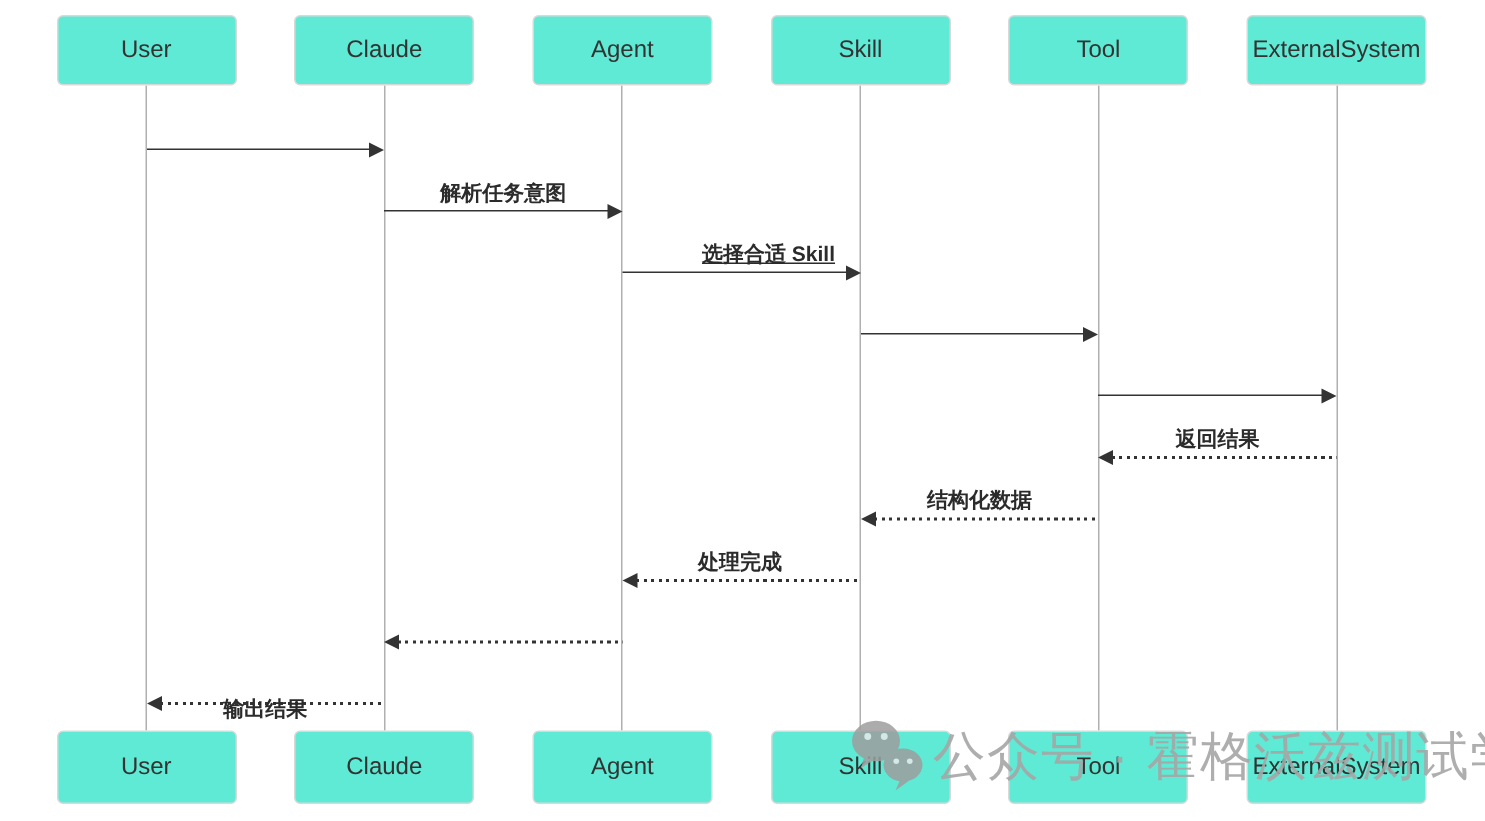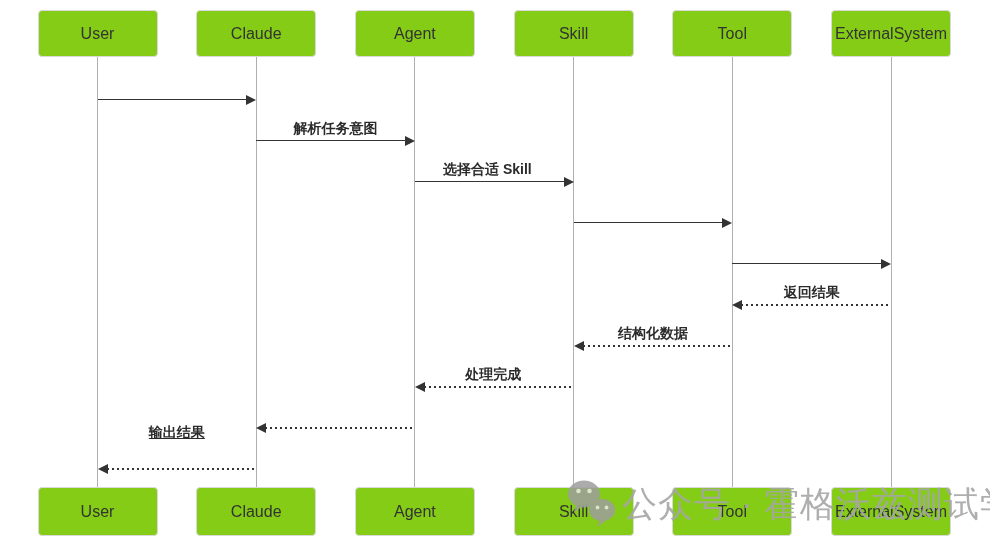--- a/index.html
+++ b/index.html
@@ -8,21 +8,21 @@
     width: 990px;
     height: 547px;
     background: #ffffff;
     overflow: hidden;
     font-family: "Liberation Sans", sans-serif;
   }
   .actor-box {
     position: absolute;
     width: 120px;
     box-sizing: border-box;
-    background: #84cc16;
+    background: #5eead4;
     border: 1px solid #d9d9d9;
     border-radius: 4px;
     display: flex;
     align-items: center;
     justify-content: center;
     font-size: 16px;
     color: #333333;
     white-space: nowrap;
   }
   .lifeline {
@@ -109,32 +109,32 @@
     <div class="lifeline" style="left: 890.5px; top: 57px; height: 430px;"></div>
     <div class="actor-box" style="left: 831px; top: 10px; height: 47px;">ExternalSystem</div>
     <div class="actor-box" style="left: 831px; top: 487px; height: 49px;">ExternalSystem</div>
     <div class="msg-line solid" style="left: 97.5px; width: 149.7px; top: 99px;"></div>
     <div class="arrowhead right" style="left: 246.2px; top: 95px;"></div>
     <div class="msg-line solid" style="left: 256.2px; width: 149.7px; top: 140px;"></div>
     <div class="arrowhead right" style="left: 404.9px; top: 136px;"></div>
     <div class="msg-label" style="left: 256.2px; width: 158.7px; top: 120px;">解析任务意图</div>
     <div class="msg-line solid" style="left: 414.9px; width: 149.7px; top: 181px;"></div>
     <div class="arrowhead right" style="left: 563.6px; top: 177px;"></div>
-    <div class="msg-label" style="left: 408px; width: 158.7px; top: 161px;">选择合适 Skill</div>
+    <div class="msg-label" style="left: 433px; width: 158.7px; top: 161px; text-decoration: underline;">选择合适 Skill</div>
     <div class="msg-line solid" style="left: 573.6px; width: 149.7px; top: 222px;"></div>
     <div class="arrowhead right" style="left: 722.3px; top: 218px;"></div>
     <div class="msg-line solid" style="left: 732.3px; width: 149.7px; top: 263px;"></div>
     <div class="arrowhead right" style="left: 881px; top: 259px;"></div>
     <div class="msg-line dashed" style="left: 741.3px; width: 149.7px; top: 304px;"></div>
     <div class="arrowhead left" style="left: 732.3px; top: 300px;"></div>
     <div class="msg-label" style="left: 732.3px; width: 158.7px; top: 284px;">返回结果</div>
     <div class="msg-line dashed" style="left: 582.6px; width: 149.7px; top: 345px;"></div>
     <div class="arrowhead left" style="left: 573.6px; top: 341px;"></div>
     <div class="msg-label" style="left: 573.6px; width: 158.7px; top: 325px; font-family: Liberation Mono, monospace;">结构化数据</div>
     <div class="msg-line dashed" style="left: 423.9px; width: 149.7px; top: 386px;"></div>
     <div class="arrowhead left" style="left: 414.9px; top: 382px;"></div>
     <div class="msg-label" style="left: 414px; width: 158.7px; top: 366px;">处理完成</div>
     <div class="msg-line dashed" style="left: 265.2px; width: 149.7px; top: 427px;"></div>
     <div class="arrowhead left" style="left: 256.2px; top: 423px;"></div>
     <div class="msg-line dashed" style="left: 106.5px; width: 149.7px; top: 468px;"></div>
     <div class="arrowhead left" style="left: 97.5px; top: 464px;"></div>
-    <div class="msg-label" style="left: 97.5px; width: 158.7px; top: 424px; text-decoration: underline;">输出结果</div>
+    <div class="msg-label" style="left: 97.5px; width: 158.7px; top: 464px;">输出结果</div>
   </div>
 
 </body></html>

